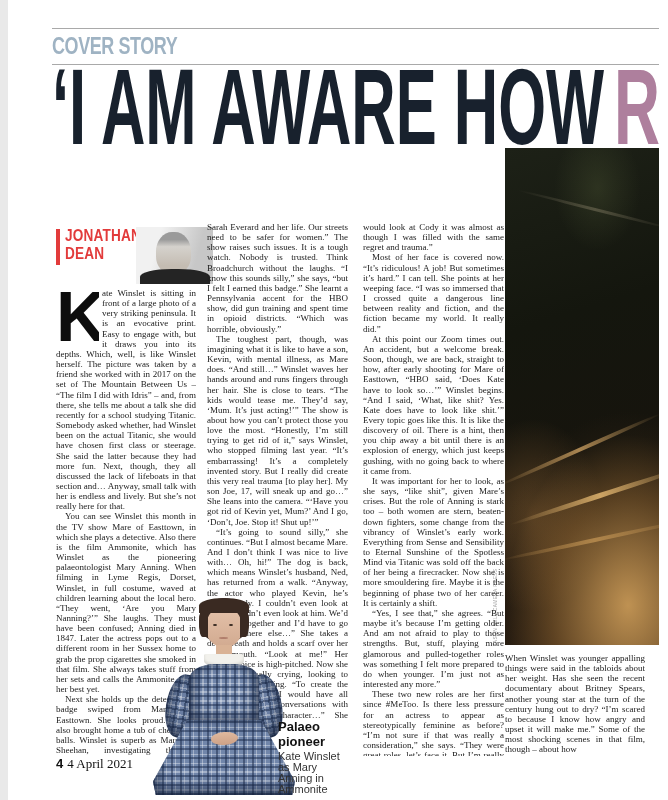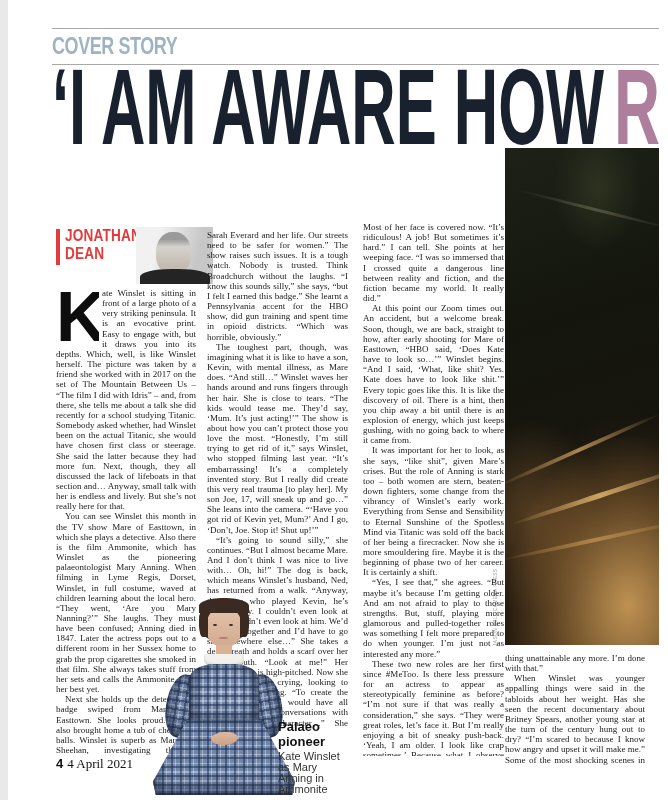--- a/index.html
+++ b/index.html
@@ -125,36 +125,36 @@
     <p><span class="dropcap">K</span><span>ate Winslet is sitting in front of a large photo of a very striking peninsula. It is an evocative print. Easy to engage with, but it draws you into its depths. Which, well, is like Winslet herself. The picture was taken by a friend she worked with in 2017 on the set of The Mountain Between Us – “The film I did with Idris” – and, from there, she tells me about a talk she did recently for a school studying Titanic. Somebody asked whether, had Winslet been on the actual Titanic, she would have chosen first class or steerage. She said the latter because they had more fun. Next, though, they all discussed the lack of lifeboats in that section and… Anyway, small talk with her is endless and lively. But she’s not really here for that.</span></p>
     <p>You can see Winslet this month in the TV show Mare of Easttown, in which she plays a detective. Also there is the film Ammonite, which has Winslet as the pioneering palaeontologist Mary Anning. When filming in Lyme Regis, Dorset, Winslet, in full costume, waved at children learning about the local hero. “They went, ‘Are you Mary Nanning?’” She laughs. They must have been confused; Anning died in 1847. Later the actress pops out to a different room in her Sussex home to grab the prop cigarettes she smoked in that film. She always takes stuff from her sets and calls the Ammonite swag her best yet.</p>
     <p><span class="cutR"></span><span>Next she holds up the detective’s badge swiped from Mare of Easttown. She looks proud. She also brought home a tub of cheese balls. Winslet is superb as Mare Sheehan, investigating the murder of a young woman – a familiar dramatic trope, airing soon after the death of Sarah Everard. Winslet sighs. “Like many women in this country,” she says quietly, “my daughter and I sobbed silent tears for the family of</span></p>
   </div>
 
   <div class="author-photo">
     <div class="ap-head"></div>
     <div class="ap-shoulders"></div>
   </div>
 
-  <div class="col" style="left:199px;top:230px;width:141px;height:500px">
+  <div class="col" style="left:199px;top:222px;width:141px;height:500px">
     <p>Sarah Everard and her life. Our streets need to be safer for women.” The show raises such issues. It is a tough watch. Nobody is trusted. Think Broadchurch without the laughs. “I know this sounds silly,” she says, “but I felt I earned this badge.” She learnt a Pennsylvania accent for the HBO show, did gun training and spent time in opioid districts. “Which was horrible, obviously.”</p>
     <p>The toughest part, though, was imagining what it is like to have a son, Kevin, with mental illness, as Mare does. “And still…” Winslet waves her hands around and runs fingers through her hair. She is close to tears. “The kids would tease me. They’d say, ‘Mum. It’s just acting!’” The show is about how you can’t protect those you love the most. “Honestly, I’m still trying to get rid of it,” says Winslet, who stopped filming last year. “It’s embarrassing! It’s a completely invented story. But I really did create this very real trauma [to play her]. My son Joe, 17, will sneak up and go…” She leans into the camera. “‘Have you got rid of Kevin yet, Mum?’ And I go, ‘Don’t, Joe. Stop it! Shut up!’”</p>
     <p><span>“It’s going to sound silly,” she continues. “But I almost became Mare. And I don’t think I was nice to live with… Oh, hi!” The dog is back, which means Winslet’s husband, Ned, has returned from a walk. “Anyway, the actor who played Kevin, he’s called Cody. I couldn’t even look at him. I couldn’t even look at him. We’d be on set together and I’d have to go sit somewhere else…” She takes a deep breath and holds a scarf</span> <span class="cutL"></span><span>over her mouth. “Look at me!” Her voice is high-pitched. Now she is really crying, looking to the ceiling. “To create the trauma I would have all these conversations with this character…” She stops again. “I am aware how ridiculous this is. But I created all this stuff for Mare, so that when I</span></p>
   </div>
 
   <div class="col" style="left:355px;top:222px;width:141px;height:534px">
+    <p>would look at Cody it was almost as though I was filled with the same regret and trauma.”</p>
     <p>Most of her face is covered now. “It’s ridiculous! A job! But sometimes it’s hard.” I can tell. She points at her weeping face. “I was so immersed that I crossed quite a dangerous line between reality and fiction, and the fiction became my world. It really did.”</p>
     <p>At this point our Zoom times out. An accident, but a welcome break. Soon, though, we are back, straight to how, after early shooting for Mare of Easttown, “HBO said, ‘Does Kate have to look so…’” Winslet begins. “And I said, ‘What, like shit? Yes. Kate does have to look like shit.’” Every topic goes like this. It is like the discovery of oil. There is a hint, then you chip away a bit until there is an explosion of energy, which just keeps gushing, with no going back to where it came from.</p>
     <p>It was important for her to look, as she says, “like shit”, given Mare’s crises. But the role of Anning is stark too – both women are stern, beaten-down fighters, some change from the vibrancy of Winslet’s early work. Everything from Sense and Sensibility to Eternal Sunshine of the Spotless Mind via Titanic was sold off the back of her being a firecracker. Now she is more smouldering fire. Maybe it is the beginning of phase two of her career. It is certainly a shift.</p>
     <p>“Yes, I see that,” she agrees. “But maybe it’s because I’m getting older. And am not afraid to play to those strengths. But, stuff, playing more glamorous and pulled-together roles was something I felt more prepared to do when younger. I’m just not as interested any more.”</p>
     <p>These two new roles are her first since #MeToo. Is there less pressure for an actress to appear as stereotypically feminine as before? “I’m not sure if that was really a consideration,” she says. “They were great roles, let’s face it. But I’m really enjoying a bit of sneaky push-back. ‘Yeah, I am older. I look like crap sometimes.’ Because what I observe are people spending a huge amount of time worrying how they look, with filters. Looking at pictures of impossibly glamorous places to have holidays. I worry about that, for younger generations. These unattainable ideals. And I do not want to play roles that feed into any-</p>
   </div>
 
   <div class="col" style="left:497px;top:653px;width:140px;height:112px">
-    <p>thing unattainable any more. I’m done with that.”</p>
     <p>When Winslet was younger appalling things were said in the tabloids about her weight. Has she seen the recent documentary about Britney Spears, another young star at the turn of the century hung out to dry? “I’m scared to because I know how angry and upset it will make me.” Some of the most shocking scenes in that film, though – about how</p>
   </div>
 
   <div class="ammonite">
     <div class="wl-hairback"></div>
     <div class="wl-face"></div>
     <div class="wl-hairfront"></div>
     <div class="wl-hairL"></div>
     <div class="wl-hairR"></div>
     <div class="wl-eye" style="left:60px"></div>

